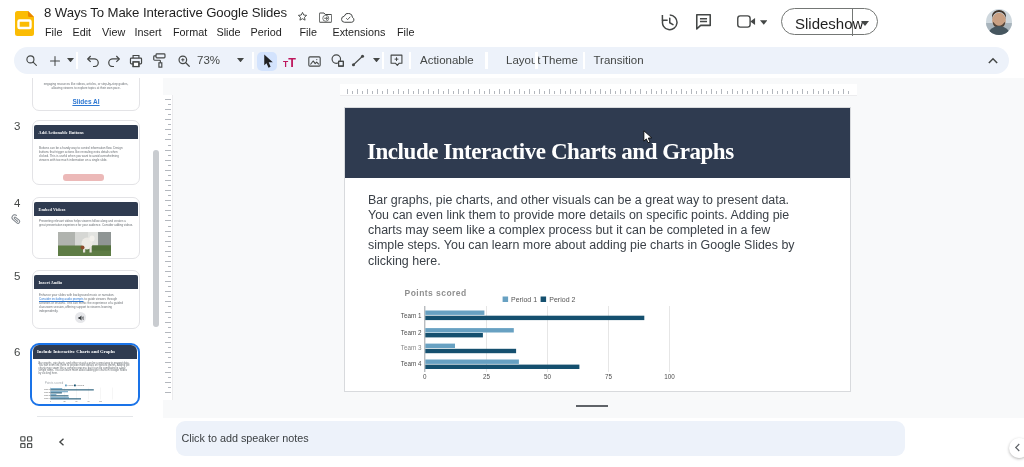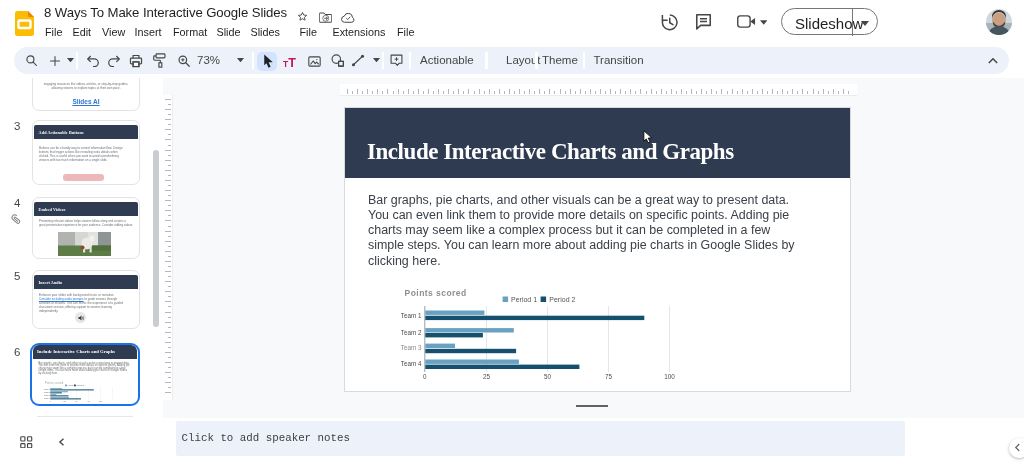--- a/index.html
+++ b/index.html
@@ -22,39 +22,39 @@
 .thumbnum { position:absolute; left:14px; font-size:11.5px; color:#444746; }
 .thead { position:absolute; left:1px; right:1px; top:4px; height:14px; background:#2f3b50; border-radius:2px 2px 0 0; }
 .thead-in { color:#fff; font-family:"Liberation Serif", serif; font-weight:bold; font-size:4.2px; padding:5px 0 0 4.6px; letter-spacing:0.1px;}
 .ttext { position:absolute; font-size:3.0px; line-height:1.38; color:#6b7075; }
 
 #slide { position:absolute; left:344px; top:107px; width:507px; height:285px; background:#fff; border:1px solid #d8dadd; }
 #slidehead { position:absolute; left:0; top:0; width:505px; height:70px; background:#2f3b50; }
 #slidetitle { position:absolute; left:22px; top:30.5px; color:#fff; font-family:"Liberation Serif", serif; font-weight:bold; font-size:23px; letter-spacing:-0.45px; }
 #slidebody { position:absolute; left:23px; top:84.5px; width:438px; font-size:12.45px; line-height:15.3px; color:#3b4148; }
 
-#notesbar { position:absolute; left:176px; top:421px; width:729px; height:35px; background:#edf2fa; border-radius:2px;font-family:Liberation Mono, monospace; }
+#notesbar { position:absolute; left:176px; top:421px; width:729px; height:35px; background:#edf2fa; border-radius:9px; }
 #notesbar span { position:absolute; left:5.5px; top:10.5px; font-size:10.8px; color:#3c4043; }
 </style>
 </head>
 <body>
 <div id="topbar">
   <svg class="abs" style="left:15px;top:11px" width="19" height="25" viewBox="0 0 19 25">
     <path d="M2.5 0 H13 L19 6 V22.5 a2.5 2.5 0 0 1 -2.5 2.5 H2.5 A2.5 2.5 0 0 1 0 22.5 V2.5 A2.5 2.5 0 0 1 2.5 0 Z" fill="#fbbc04"></path>
     <path d="M13 0 L19 6 H14.5 A1.5 1.5 0 0 1 13 4.5 Z" fill="#ea8600"></path>
     <rect x="3.5" y="9.5" width="12" height="7.5" rx="1" fill="none" stroke="#fff" stroke-width="2.4"></rect>
   </svg>
   <div id="title">8 Ways To Make Interactive Google Slides</div>
   <div class="menu" style="left:45px">File</div>
   <div class="menu" style="left:72.5px">Edit</div>
   <div class="menu" style="left:102px">View</div>
   <div class="menu" style="left:134.5px">Insert</div>
   <div class="menu" style="left:173px">Format</div>
   <div class="menu" style="left:216.5px">Slide</div>
-  <div class="menu" style="left:250.5px">Slides</div>
+  <div class="menu" style="left:250.5px">Period</div>
   <div class="menu" style="left:299.5px">File</div>
   <div class="menu" style="left:332.5px">Extensions</div>
   <div class="menu" style="left:397px">File</div>
 
   <svg class="abs" style="left:297px;top:11px" width="11" height="11" viewBox="0 0 24 24" fill="none" stroke="#444746" stroke-width="2">
       <path d="M12 3l2.7 5.8 6.3.7-4.7 4.3 1.3 6.2-5.6-3.2-5.6 3.2 1.3-6.2L3 9.5l6.3-.7z" stroke-linejoin="round"></path>
     </svg>
   <svg class="abs" style="left:318.5px;top:11.5px" width="13" height="11" viewBox="0 0 26 22">
       <path d="M2 2 h8 l2.5 3 H24 a1.5 1.5 0 0 1 1.5 1.5 V19 a1.5 1.5 0 0 1 -1.5 1.5 H2 A1.5 1.5 0 0 1 .5 19 V3.5 A1.5 1.5 0 0 1 2 2 Z" fill="none" stroke="#444746" stroke-width="2"></path>
       <path d="M10.5 12.5 h6.5 M14 9.5 l3.2 3 L14 15.5" stroke="#444746" stroke-width="1.8" fill="none"></path>

